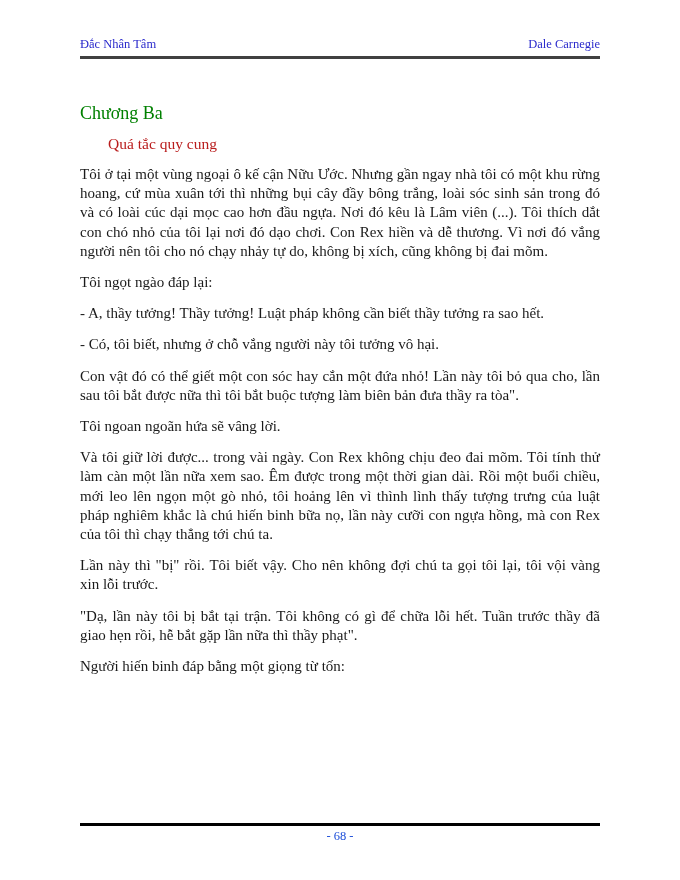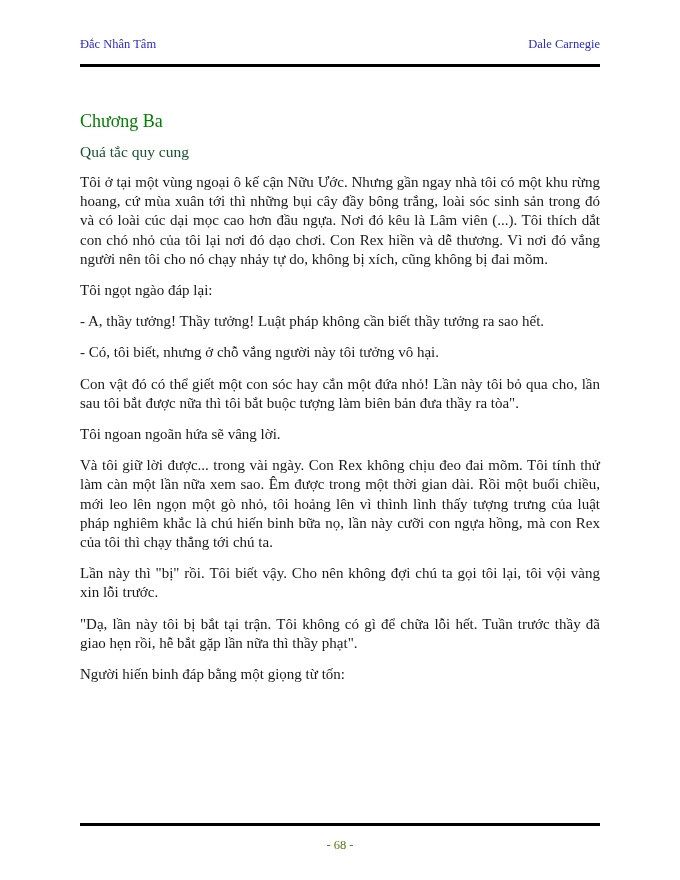--- a/index.html
+++ b/index.html
@@ -21,34 +21,35 @@
     margin: 0 80px;
     width: 520px;
   }
   .page-header {
     padding-top: 37px;
     display: flex;
     justify-content: space-between;
     align-items: flex-end;
     font-size: 12.5px;
     color: #2a2acc;
-    padding-bottom: 12px;
-    border-bottom: 3px solid #000000;
+    padding-bottom: 4px;
+    border-bottom: 3px solid #404040;
   }
   .chapter-title {
     margin-top: 44px;
     font-size: 18px;
     font-weight: normal;
     color: #008000;
   }
   .section-title {
     margin-top: 11px;
     font-size: 15.5px;
     font-weight: normal;
-    color: #14532d;
+    color: #b91c1c;
+    margin-left: 28px;
   }
   .body-text {
     margin-top: 12px;
   }
   .body-text p.para {
     font-size: 15px;
     line-height: 19.2px;
     color: #1a1a1a;
     text-align: justify;
     margin-top: 12px;
@@ -56,23 +57,23 @@
   .page-footer {
     position: absolute;
     left: 80px;
     right: 80px;
     top: 823px;
     border-top: 3px solid #000000;
     text-align: center;
   }
   .page-number {
     display: inline-block;
-    padding-top: 12px;
+    padding-top: 3px;
     font-size: 12.5px;
-    color: #4d7c0f;
+    color: #1d4ed8;
   }
 </style>
 </head>
 <body>
 
 <div class="page">
   <div class="content">
 
     <div class="page-header">
       <span>Đắc Nhân Tâm</span>

